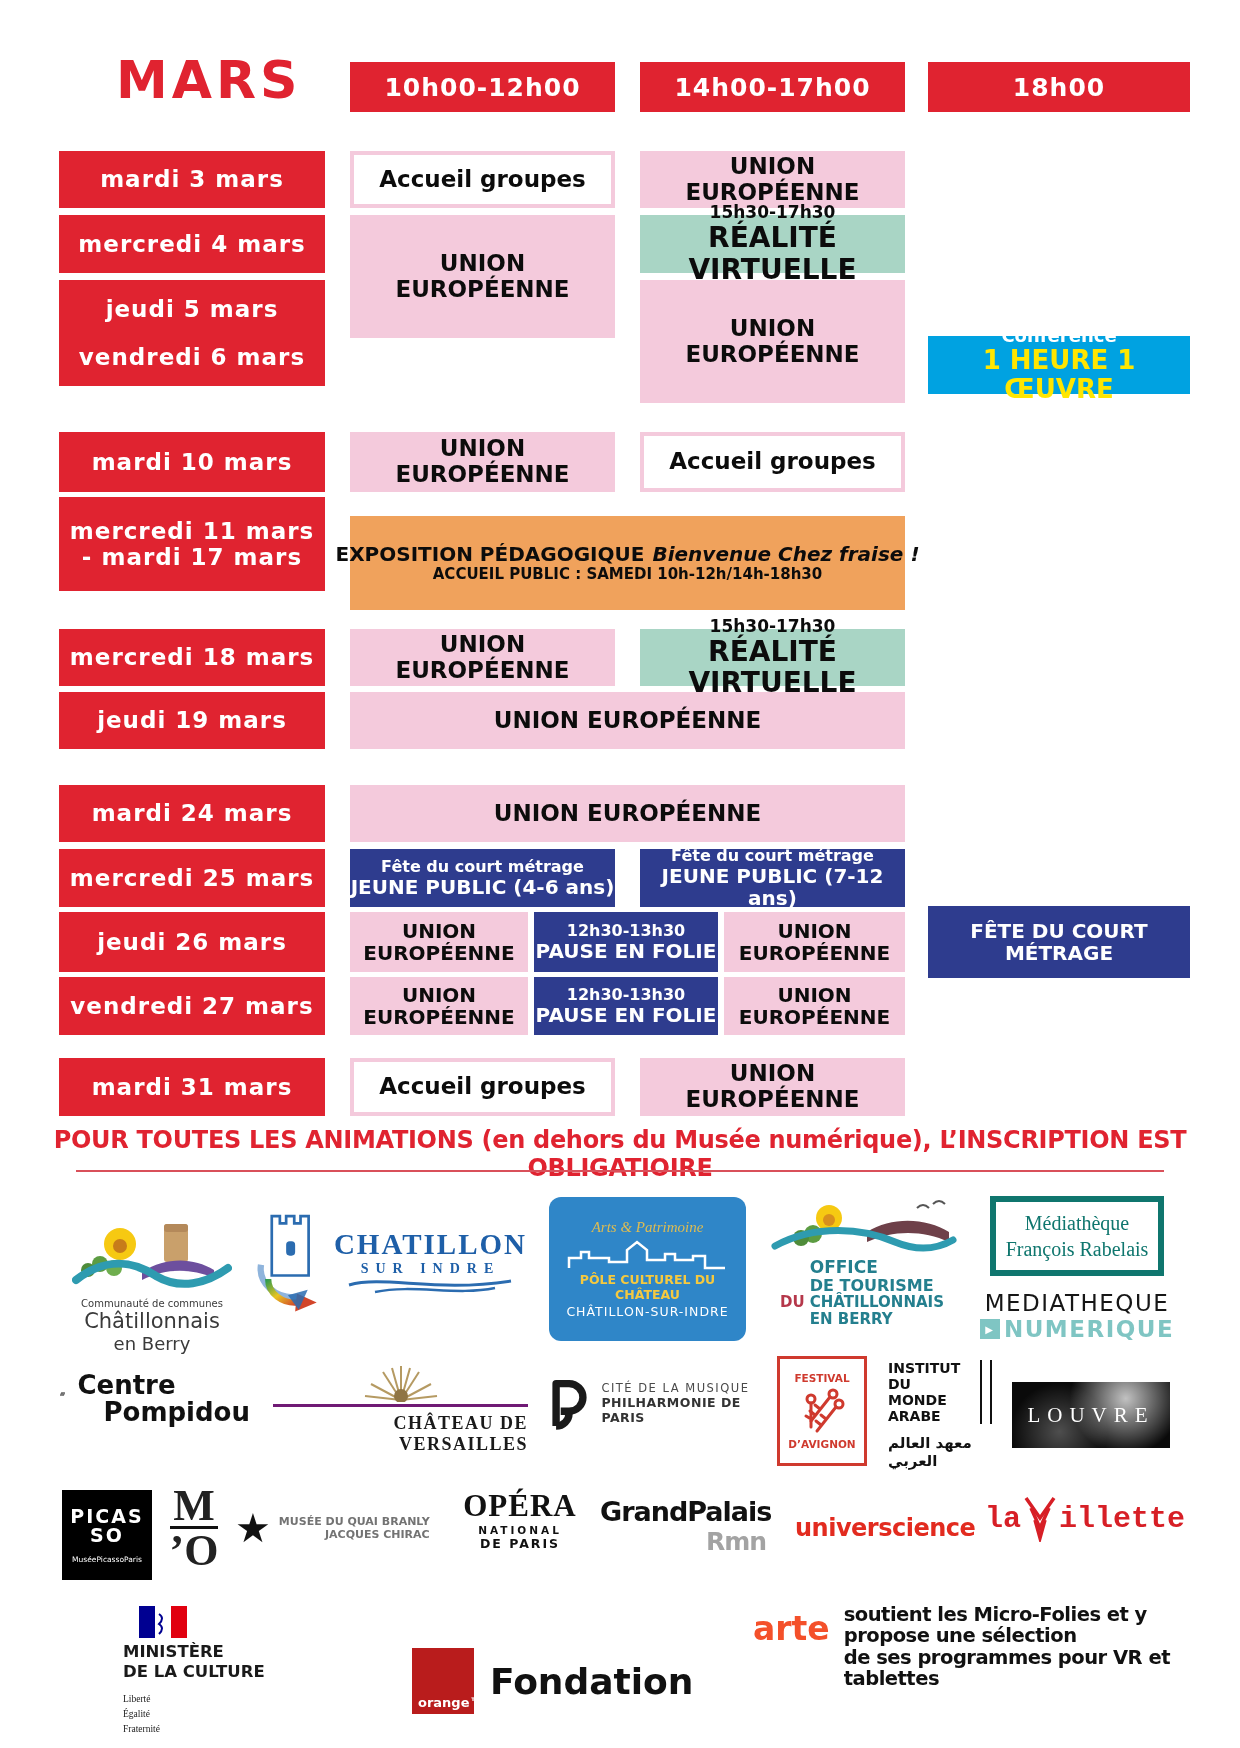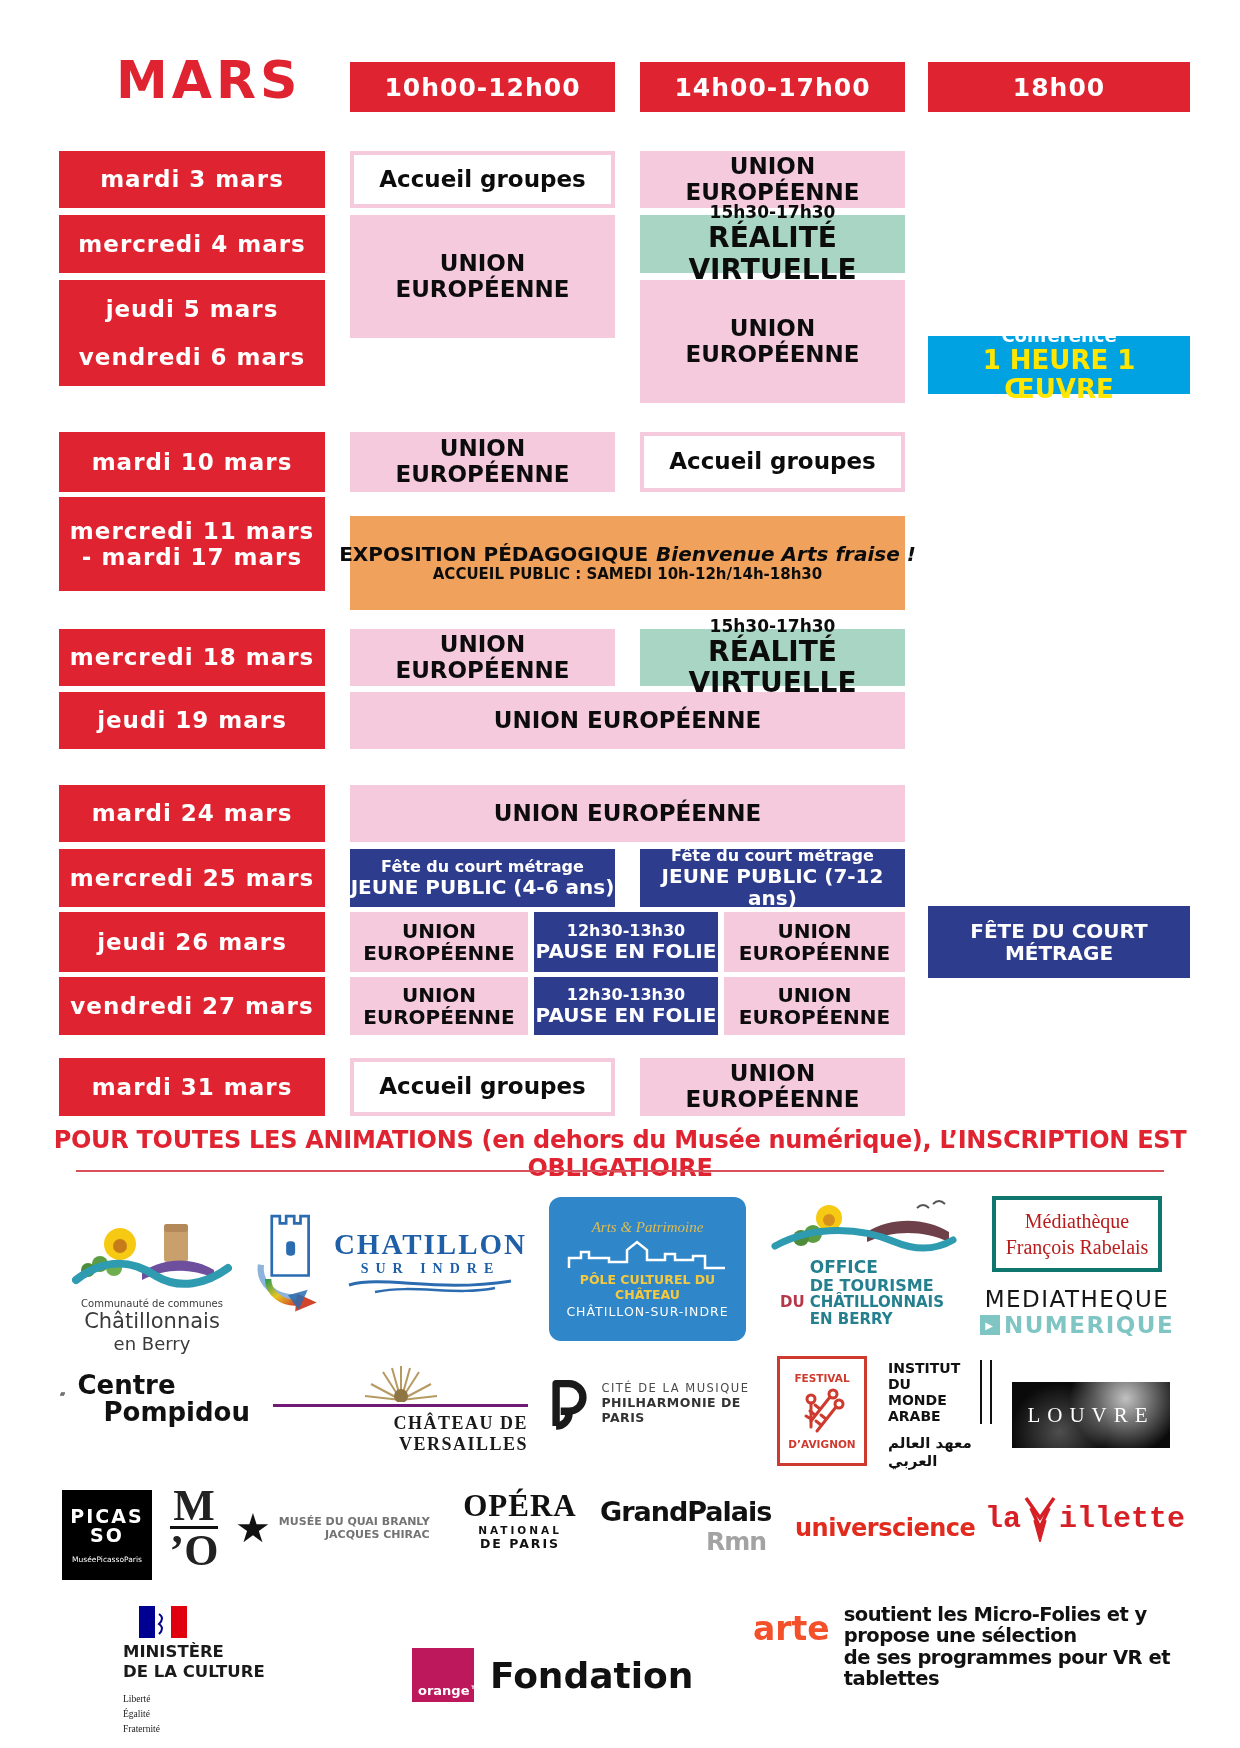--- a/index.html
+++ b/index.html
@@ -30,21 +30,21 @@
   .ccb-l1{font-size:10px;color:#3a3a3a;margin-top:4px;}
   .ccb-l2{font-size:21px;color:#3a3a3a;}
   .ccb-l3{font-size:18px;color:#3a3a3a;}
   .chat-name{font-size:29px;color:#1e5fa8;letter-spacing:2px;font-weight:bold;}
   .chat-sub{font-size:14px;color:#1e5fa8;letter-spacing:7px;font-weight:bold;}
   .pole{background:#2f86c8;border-radius:12px;color:#fff;justify-content:center;gap:2px;padding:8px 6px;}
   .pole-script{font-family:"Liberation Serif",serif;font-style:italic;color:#debc52;font-size:15px;}
   .pole-l1{color:#f5c93f;font-weight:bold;font-size:12.5px;}
   .pole-l2{color:#fff;font-size:12.5px;letter-spacing:1px;}
   .ot-txt{color:#247f8e;font-weight:bold;line-height:1.1;}
-  .mr-box{border:4px solid #0f766e;padding:8px 10px;font-size:20px;line-height:1.3;color:#b91c1c;}
+  .mr-box{border:6px solid #0f766e;padding:8px 10px;font-size:20px;line-height:1.3;color:#0f766e;}
   .mn-l1{font-size:23px;letter-spacing:1.5px;color:#161616;}
   .mn-l2{font-size:23px;letter-spacing:1.5px;color:#7fc5c3;font-weight:bold;display:flex;align-items:center;gap:4px;}
   .mn-play{width:20px;height:20px;background:#7fc5c3;display:inline-flex;align-items:center;justify-content:center;color:#fff;font-size:10px;}
   .pomp-txt{font-size:26px;font-weight:900;color:#111;line-height:1.05;text-align:left;}
   .vers-name{font-size:18px;letter-spacing:1.5px;font-weight:bold;color:#1a1a1a;border-top:3px solid #701a75;padding-top:6px;margin-top:2px;text-align:right;}
   .phil-l1{font-size:11.5px;letter-spacing:1.5px;color:#4a4a4a;text-align:left;}
   .phil-l2{font-size:12.5px;letter-spacing:0.5px;color:#333;font-weight:bold;text-align:left;}
   .avig{border:3px solid #cf3a2e;color:#cf3a2e;font-weight:900;justify-content:center;gap:3px;}
   .ima-l{font-size:14px;font-weight:900;color:#111;text-align:left;line-height:1.15;}
   .louvre{background:
@@ -61,21 +61,21 @@
   .qb-l{font-size:11px;font-weight:900;color:#737373;text-align:right;line-height:1.2;}
   .opera-1{font-size:31px;font-weight:bold;letter-spacing:1px;color:#111;}
   .opera-2{font-size:10.5px;letter-spacing:3px;font-weight:bold;color:#111;}
   .opera-3{font-size:12.5px;letter-spacing:2px;font-weight:bold;color:#111;}
   .gp-1{font-size:27px;font-weight:900;color:#111;letter-spacing:-1px;}
   .gp-2{font-size:25px;font-weight:bold;color:#a3a3a3;letter-spacing:-1px;}
   .usci{font-size:24px;font-weight:900;color:#e22b1f;letter-spacing:-0.5px;}
   .vil{color:#d71f26;font-weight:bold;font-size:30px;}
   .mc-l{font-size:16.5px;font-weight:900;color:#1a1a1a;text-align:left;line-height:1.2;}
   .mc-motto{font-family:"Liberation Serif",serif;font-size:9.5px;color:#222;text-align:left;line-height:1.6;}
-  .orange-sq{width:62px;height:54px;background:#be185d;position:relative;flex:none;}
+  .orange-sq{width:62px;height:66px;background:#b91c1c;position:relative;flex:none;}
   .orange-sq span{position:absolute;left:6px;bottom:4px;color:#fff;font-size:13px;font-weight:bold;}
   .fond{font-size:36px;font-weight:900;color:#111;}
   .arte-name{font-size:33px;font-weight:900;color:#f4502a;line-height:1;}
   .arte-l{font-size:19.5px;font-weight:900;color:#111;text-align:left;line-height:1.1;letter-spacing:-0.5px;}
 </style>
 </head>
 <body>
 
 <div class="poster">
 
@@ -111,21 +111,21 @@
     <span class="conf-label">Conférence</span>
     <span class="conf-main">1 HEURE 1 ŒUVRE</span>
   </div>
 
   <div class="abs cell pink t23" style="left:350px;top:432px;width:265px;height:60px;">UNION EUROPÉENNE</div>
   <div class="abs cell whitebox t23" style="left:640px;top:432px;width:265px;height:60px;">Accueil groupes</div>
 
   <div class="abs cell orangebg" style="left:350px;top:516px;width:555px;height:94px;">
     <div style="display:flex;gap:8px;white-space:nowrap;">
       <span class="t20">EXPOSITION PÉDAGOGIQUE</span>
-      <span class="t20" style="font-style:italic;">Bienvenue Arts fraise !</span>
+      <span class="t20" style="font-style:italic;">Bienvenue Chez fraise !</span>
     </div>
     <span style="font-size:15px;">ACCUEIL PUBLIC : SAMEDI  10h-12h/14h-18h30</span>
   </div>
 
   <div class="abs cell pink t23" style="left:350px;top:629px;width:265px;height:57px;">UNION EUROPÉENNE</div>
   <div class="abs cell teal" style="left:640px;top:629px;width:265px;height:57px;">
     <span class="t17">15h30-17h30</span>
     <span class="t22">RÉALITÉ VIRTUELLE</span>
   </div>
   <div class="abs cell pink t23" style="left:350px;top:692px;width:555px;height:57px;">UNION EUROPÉENNE</div>

